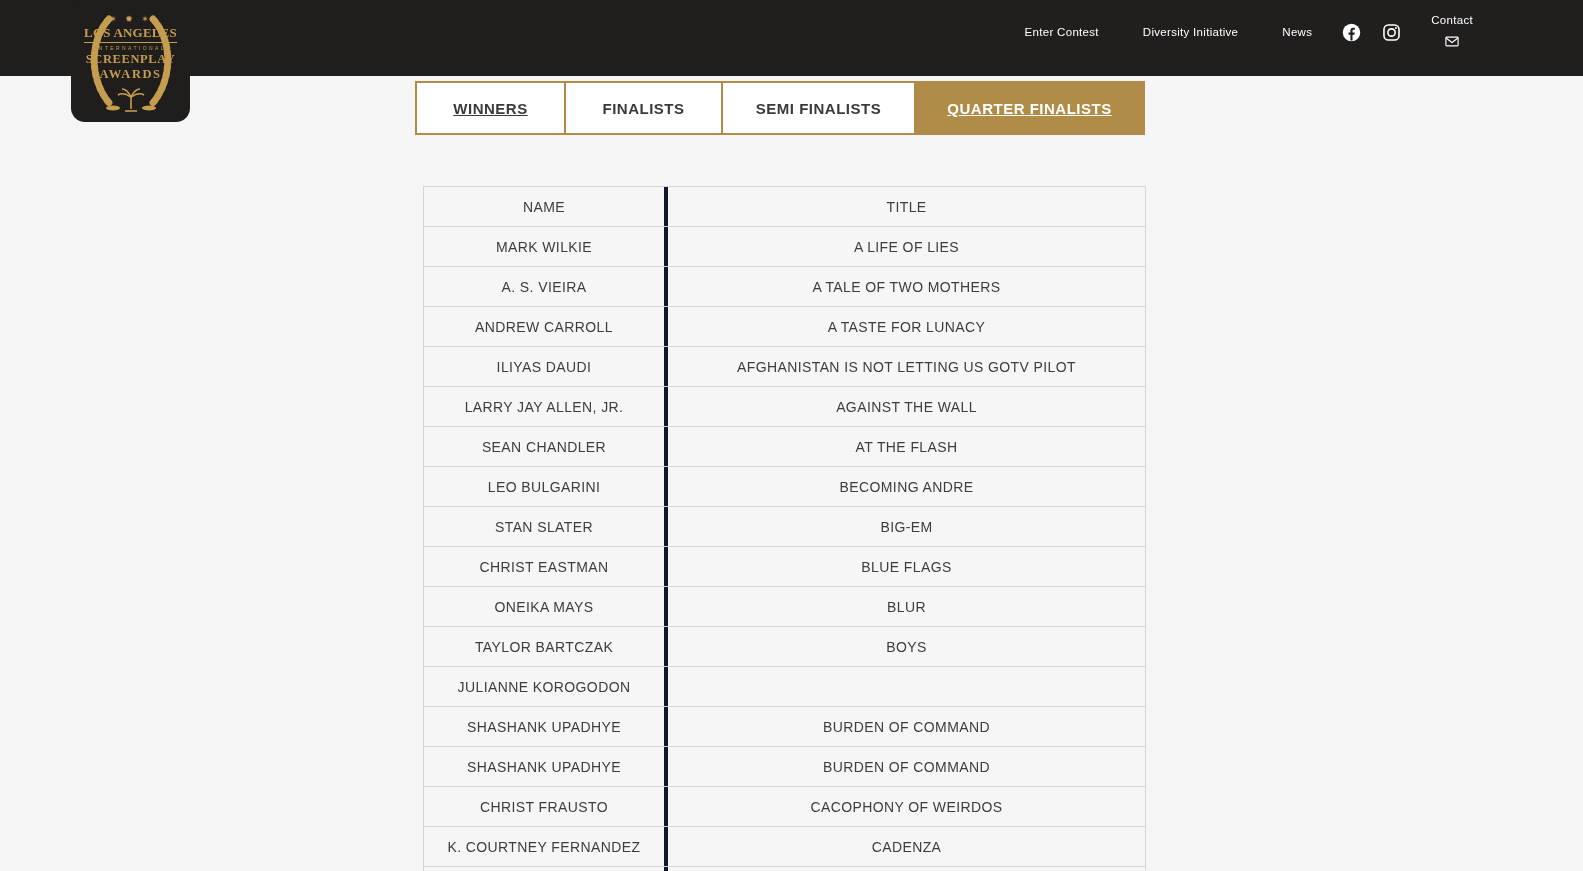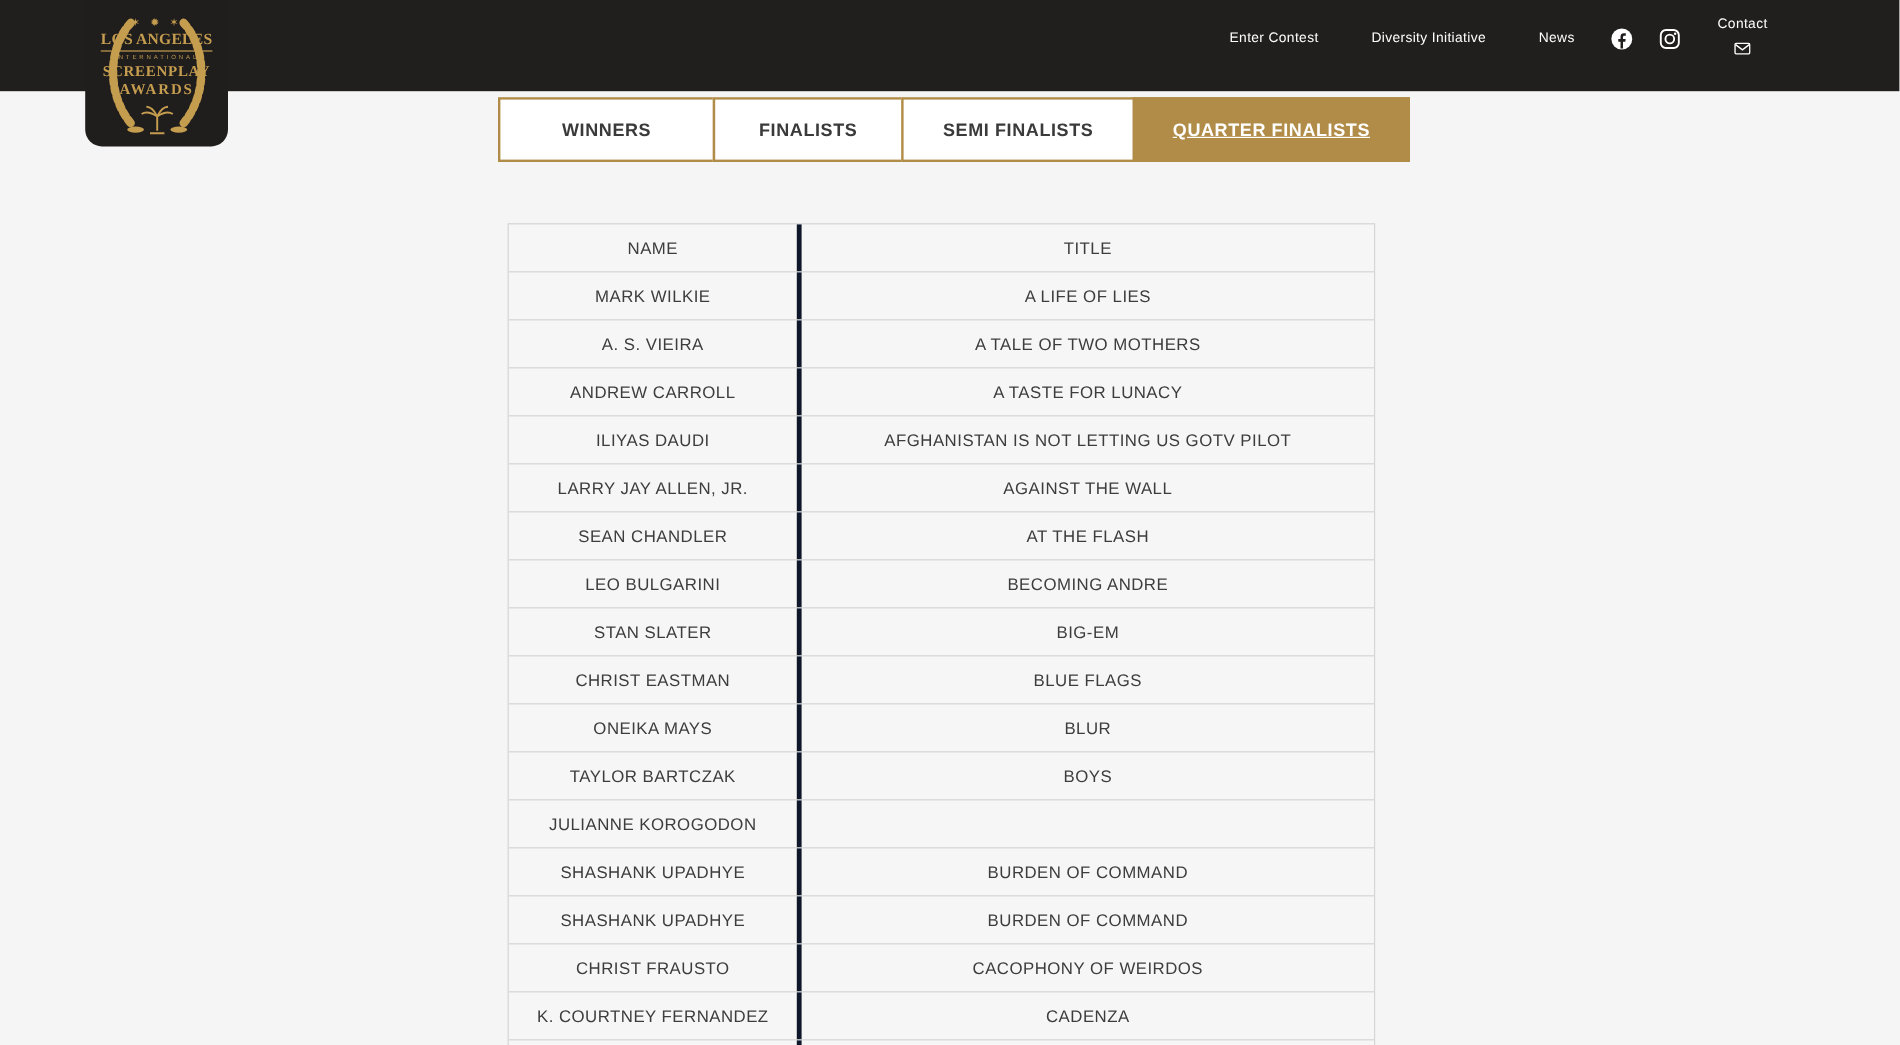--- a/index.html
+++ b/index.html
@@ -52,21 +52,21 @@
   
   .tabs { position:absolute; left:415px; top:81px; display:flex; z-index:2; }
   .tab {
     height:54px; border:2px solid #b18c48; background:#ffffff;
     color:#3a3a3a; font-family:"Liberation Sans", sans-serif;
     font-weight:bold; font-size:15px; letter-spacing:.5px;
     display:flex; align-items:center; justify-content:center;
     margin-left:-2px; cursor:pointer; white-space:nowrap;
   }
   .tab:first-child { margin-left:0; }
-  .tab.w1 { width:181px; } .tab.w2 { width:159px; }
+  .tab.w1 { width:151px;text-decoration:underline; } .tab.w2 { width:159px; }
   .tab.w3 { width:195px; } .tab.w4 { width:231px;text-decoration:underline; }
   .tab.active { background:#b18c48; border-color:#b18c48; color:#ffffff; }
 
   
   .results-table {
     position:absolute; left:423px; top:186px; width:723px;
     border:1px solid #d5d5d5; background:#f5f6f5;
   }
   .trow { display:flex; height:40px; border-bottom:1px solid #d5d5d5; }
   .trow:last-child { border-bottom:none; }

